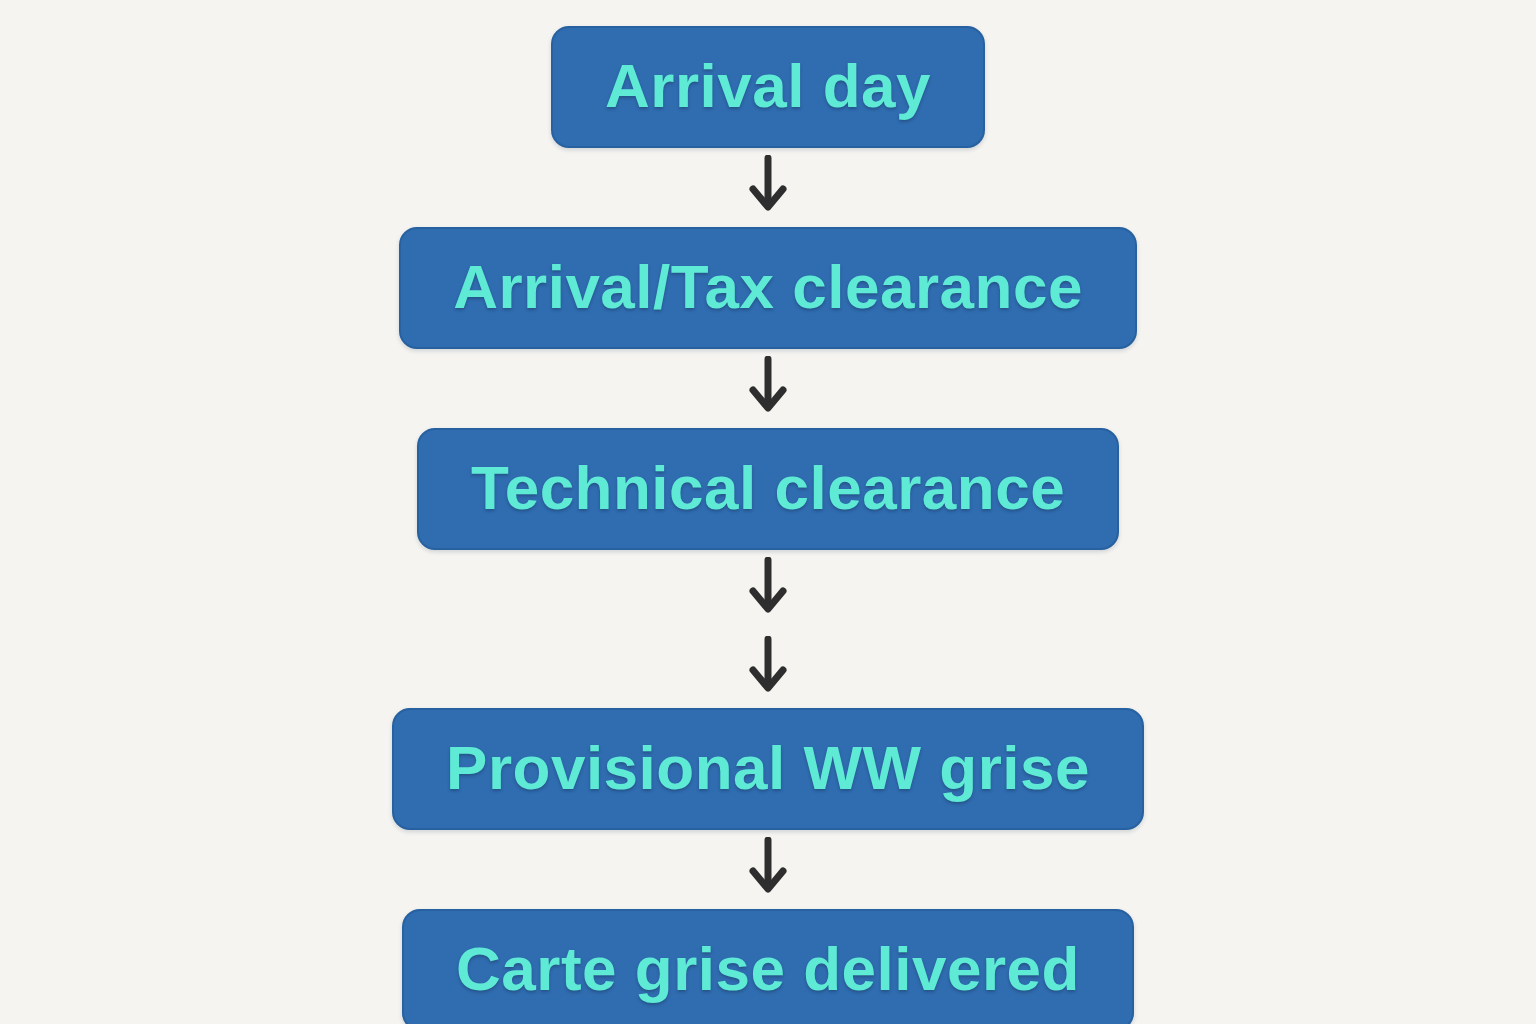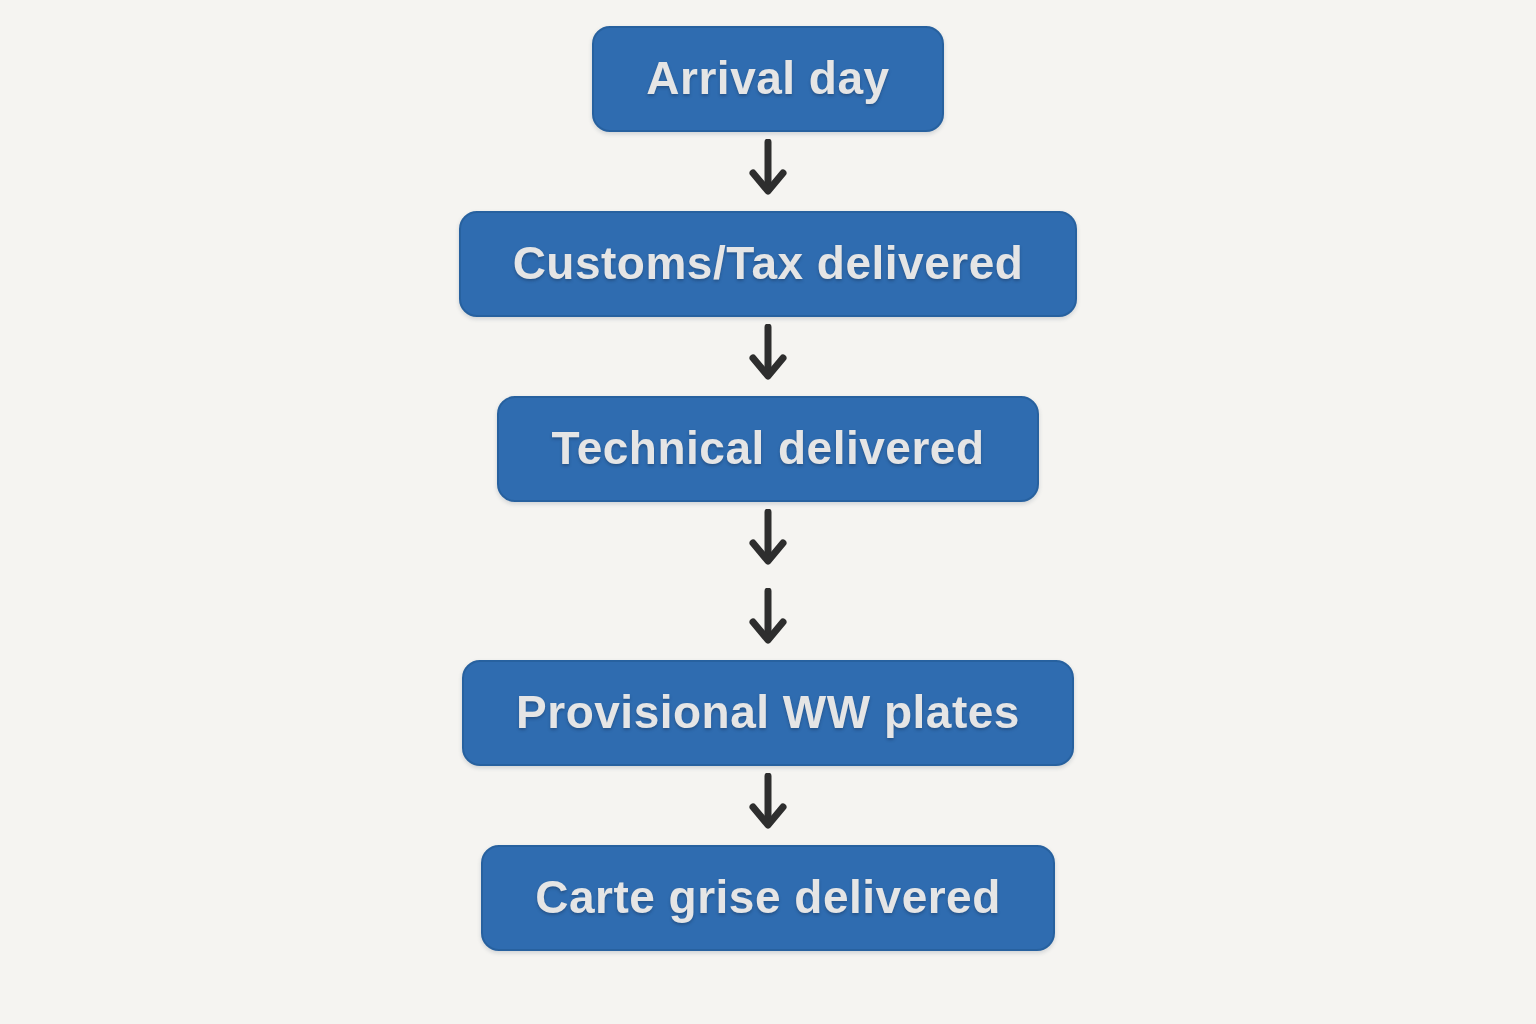--- a/index.html
+++ b/index.html
@@ -18,23 +18,23 @@
     height: 1024px;
     display: flex;
     flex-direction: column;
     align-items: center;
     padding-top: 26px;
     box-sizing: border-box;
   }
   .flow-box {
     background: #2f6cb0;
     border: 2px solid #27619f;
-    color: #e5e5e5;
+    color: #5eead4;
     border-radius: 18px;
-    font-size: 46px;
+    font-size: 62px;
     font-weight: 700;
     line-height: 1;
     padding: 27px 52px 29px 52px;
     text-align: center;
     white-space: nowrap;
     text-shadow: 0 2px 3px rgba(20, 40, 70, 0.35);
     box-shadow: 0 2px 4px rgba(40, 60, 90, 0.18);
     letter-spacing: 0.5px;
     box-sizing: border-box;
   }
@@ -49,41 +49,41 @@
 
 <div class="flow">
 
   <div class="flow-box">Arrival day</div>
 
   <svg class="flow-arrow" width="44" height="66" viewBox="0 0 44 66">
     <line x1="22" y1="3" x2="22" y2="46" stroke="#2e2e2e" stroke-width="7" stroke-linecap="round"></line>
     <polyline points="7,34 22,52 37,34" fill="none" stroke="#2e2e2e" stroke-width="7" stroke-linecap="round" stroke-linejoin="round"></polyline>
   </svg>
 
-  <div class="flow-box">Customs/Tax delivered</div>
+  <div class="flow-box">Arrival/Tax clearance</div>
 
   <svg class="flow-arrow" width="44" height="66" viewBox="0 0 44 66">
     <line x1="22" y1="3" x2="22" y2="46" stroke="#2e2e2e" stroke-width="7" stroke-linecap="round"></line>
     <polyline points="7,34 22,52 37,34" fill="none" stroke="#2e2e2e" stroke-width="7" stroke-linecap="round" stroke-linejoin="round"></polyline>
   </svg>
 
-  <div class="flow-box">Technical delivered</div>
+  <div class="flow-box">Technical clearance</div>
 
   <svg class="flow-arrow" width="44" height="66" viewBox="0 0 44 66">
     <line x1="22" y1="3" x2="22" y2="46" stroke="#2e2e2e" stroke-width="7" stroke-linecap="round"></line>
     <polyline points="7,34 22,52 37,34" fill="none" stroke="#2e2e2e" stroke-width="7" stroke-linecap="round" stroke-linejoin="round"></polyline>
   </svg>
 
 
   <svg class="flow-arrow" width="44" height="66" viewBox="0 0 44 66">
     <line x1="22" y1="3" x2="22" y2="46" stroke="#2e2e2e" stroke-width="7" stroke-linecap="round"></line>
     <polyline points="7,34 22,52 37,34" fill="none" stroke="#2e2e2e" stroke-width="7" stroke-linecap="round" stroke-linejoin="round"></polyline>
   </svg>
 
-  <div class="flow-box">Provisional WW plates</div>
+  <div class="flow-box">Provisional WW grise</div>
 
   <svg class="flow-arrow" width="44" height="66" viewBox="0 0 44 66">
     <line x1="22" y1="3" x2="22" y2="46" stroke="#2e2e2e" stroke-width="7" stroke-linecap="round"></line>
     <polyline points="7,34 22,52 37,34" fill="none" stroke="#2e2e2e" stroke-width="7" stroke-linecap="round" stroke-linejoin="round"></polyline>
   </svg>
 
   <div class="flow-box">Carte grise delivered</div>
 
 </div>
 

